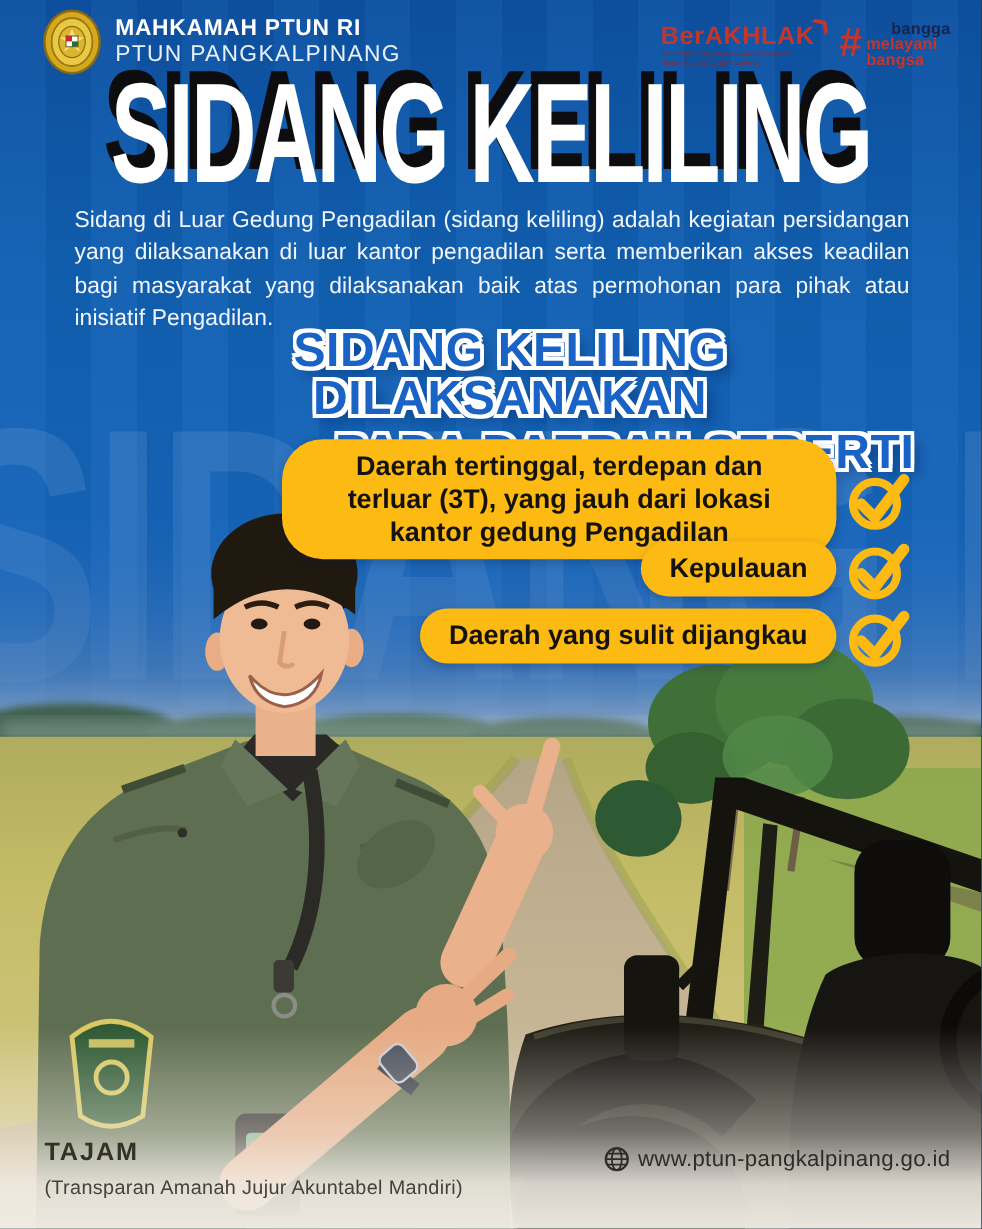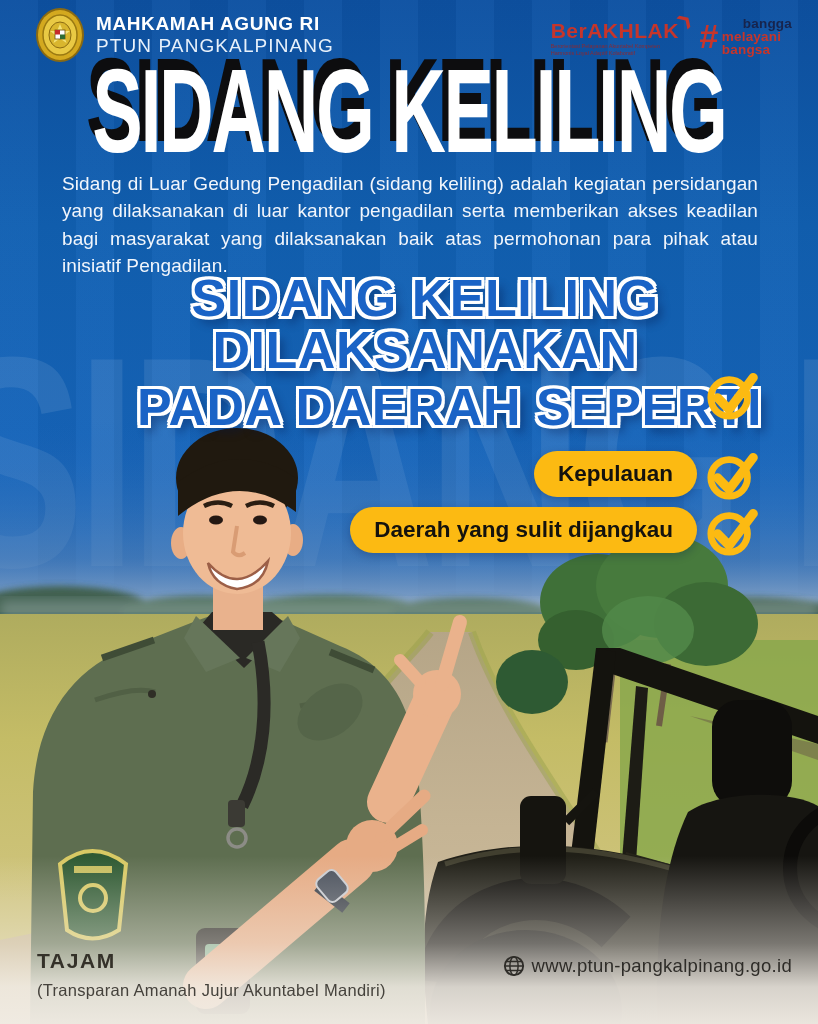--- a/index.html
+++ b/index.html
@@ -45,21 +45,21 @@
   }
   
   .intro {
     position:absolute; top:170px; left:62px; width:696px; z-index:5;
     color:#f2f6fc; font-size:19px; line-height:1.44; text-align:justify; letter-spacing:0.1px;
   }
   
   .subhead { position:absolute; top:272px; left:88px; right:56px; z-index:5;
     font-weight:bold; color:#1a63c6; line-height:1.0; }
   .subhead div {
-    font-size:52px; letter-spacing:0.5px;
+    font-size:40px; letter-spacing:0.5px;
     text-shadow:
       -3px -3px 0 #fff, 3px -3px 0 #fff, -3px 3px 0 #fff, 3px 3px 0 #fff,
       -3px 0 0 #fff, 3px 0 0 #fff, 0 -3px 0 #fff, 0 3px 0 #fff,
       6px 7px 10px rgba(0,20,70,0.45);
   }
   .subhead-l1 { text-align:center; }
   .subhead-l2 { text-align:right; margin-top:5px; }
   
   .loc-row { position:absolute; right:58px; display:flex; align-items:center; gap:9px; z-index:6; }
   .loc-row-1 { top:366px; } .loc-row-2 { top:446px; } .loc-row-3 { top:502px; }
@@ -99,21 +99,21 @@
         <ellipse cx="26" cy="28" rx="24" ry="27" fill="#8a6a12"></ellipse>
         <ellipse cx="26" cy="28" rx="22" ry="25" fill="#d4a91f"></ellipse>
         <ellipse cx="26" cy="28" rx="17" ry="20" fill="#e9c944" stroke="#9a7912" stroke-width="1.5"></ellipse>
         <ellipse cx="26" cy="28" rx="11" ry="13" fill="#d9b62e" stroke="#8a6a12" stroke-width="1"></ellipse>
         <polygon points="26,17 29,24 36,24 30,28.5 32.5,36 26,31.5 19.5,36 22,28.5 16,24 23,24" fill="#f3e27a"></polygon>
         <rect x="21" y="23" width="10" height="9" fill="#fff" stroke="#6b4f0a" stroke-width="0.8"></rect>
         <rect x="21" y="23" width="5" height="4.5" fill="#c62b2b"></rect>
         <rect x="26" y="27.5" width="5" height="4.5" fill="#2f6b33"></rect>
       </svg>
       <div class="brand-text">
-        <div class="brand-org">MAHKAMAH AGUNG RI</div>
+        <div class="brand-org">MAHKAMAH PTUN RI</div>
         <div class="brand-unit">PTUN PANGKALPINANG</div>
       </div>
     </div>
     <div class="hdr-right">
       <div class="berakhlak">
         <div class="berakhlak-title">BerAKHLAK</div>
         <div class="berakhlak-arrow">❯</div>
         <div class="berakhlak-tag">Berorientasi Pelayanan Akuntabel Kompeten</div>
         <div class="berakhlak-tag">Harmonis Loyal Adaptif Kolaboratif</div>
       </div>
@@ -133,20 +133,21 @@
   </div>
 
   <div class="intro">Sidang di Luar Gedung Pengadilan (sidang keliling) adalah kegiatan persidangan yang dilaksanakan di luar kantor pengadilan serta memberikan akses keadilan bagi masyarakat yang dilaksanakan baik atas permohonan para pihak atau inisiatif Pengadilan.</div>
 
   <div class="subhead">
     <div class="subhead-l1">SIDANG KELILING DILAKSANAKAN</div>
     <div class="subhead-l2">PADA DAERAH SEPERTI</div>
   </div>
 
   <div class="loc-row loc-row-1">
+    <div class="pill">Daerah tertinggal, terdepan dan terluar (3T), yang jauh dari lokasi kantor gedung Pengadilan</div>
     <svg class="check" viewBox="0 0 56 56">
       <circle cx="24" cy="32" r="19" fill="none" stroke="#fcba12" stroke-width="7"></circle>
       <path d="M12,32 L24,44 L49,11" fill="none" stroke="#fcba12" stroke-width="9.5" stroke-linecap="round" stroke-linejoin="round"></path>
     </svg>
   </div>
   <div class="loc-row loc-row-3">
     <div class="pill">Daerah yang sulit dijangkau</div>
     <svg class="check" viewBox="0 0 56 56">
       <circle cx="24" cy="32" r="19" fill="none" stroke="#fcba12" stroke-width="7"></circle>
       <path d="M12,32 L24,44 L49,11" fill="none" stroke="#fcba12" stroke-width="9.5" stroke-linecap="round" stroke-linejoin="round"></path>

